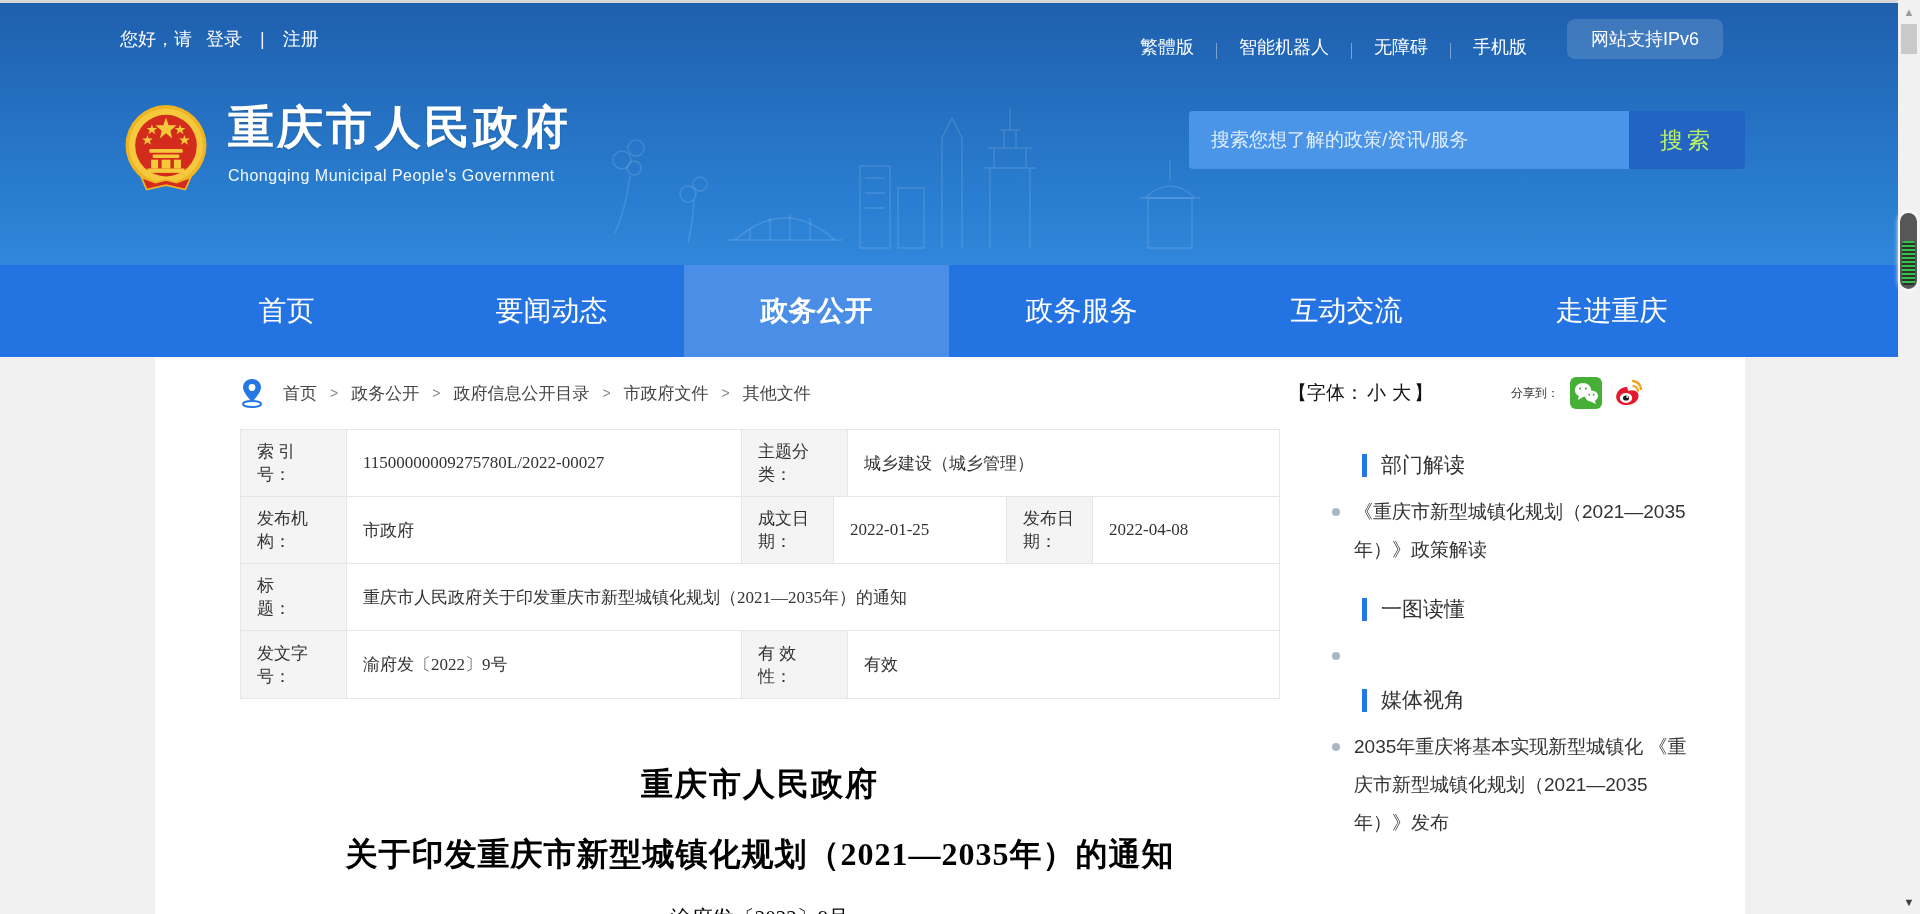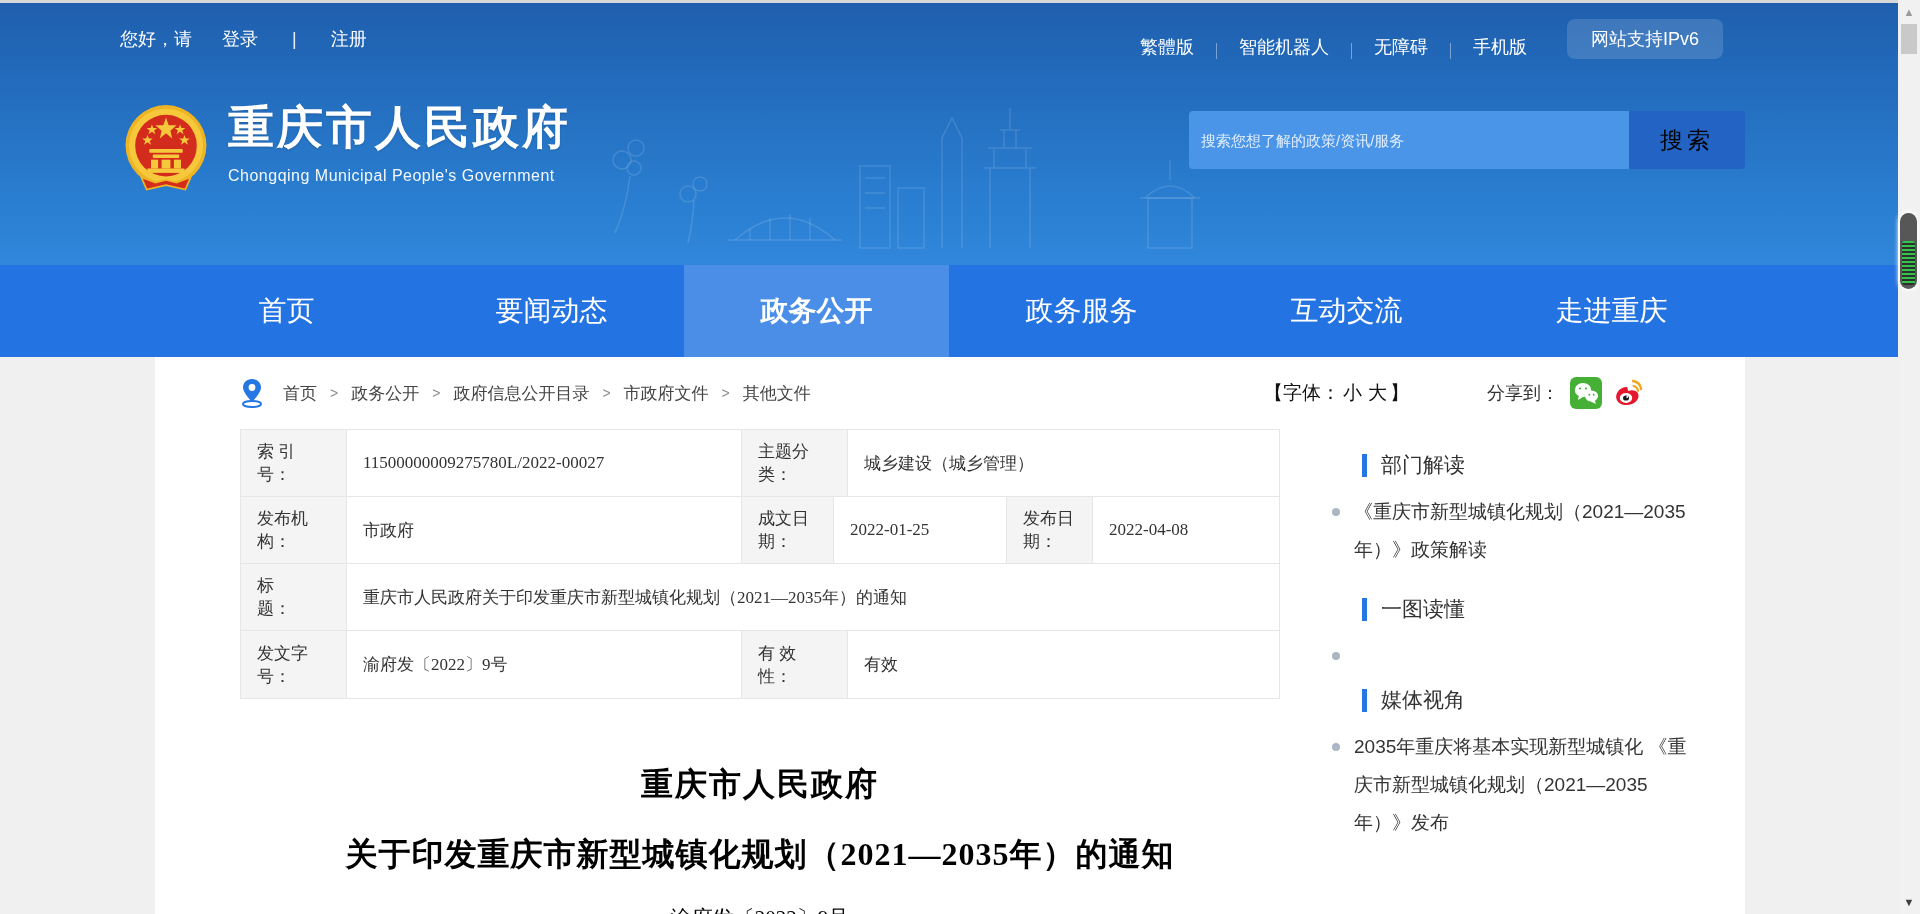--- a/index.html
+++ b/index.html
@@ -12,58 +12,58 @@
   .top-edge { position:absolute; top:0; left:0; width:1920px; height:3px; background:#d8d8d8; z-index:5; }
 
   
   .header { position:absolute; top:3px; left:0; width:1898px; height:262px;
             background:linear-gradient(180deg,#1f5fae 0%, #2a7fd2 78%, #3187db 100%); overflow:hidden; }
   .deco-art { position:absolute; left:560px; top:45px; opacity:.8; pointer-events:none; }
 
   .topbar { position:absolute; top:0; left:0; width:100%; height:72px; display:flex; align-items:center;
             color:#fff; font-size:18px; padding:0 175px 0 120px; }
   .topbar a { color:#fff; text-decoration:none; cursor:pointer; }
-  .topbar-left { display:flex; align-items:center; gap:30px;text-align:right; }
+  .topbar-left { display:flex; align-items:center; gap:14px;text-align:right; }
   .topbar-left .sep { margin:0 4px; opacity:.9; }
   .topbar-right { margin-left:auto; display:flex; align-items:flex-end; gap:0; }
   .topbar-right a.tlink { padding:0 22px; }
   .vdiv { width:1px; height:16px; background:rgba(255,255,255,.4); }
   .ipv6 { margin-left:18px; background:rgba(255,255,255,.14); border-radius:8px; padding:8px 24px; font-size:18px; }
 
   .brand-row { position:absolute; top:72px; left:0; width:100%; height:180px; }
   .emblem { position:absolute; left:122px; top:28px; width:88px; height:94px; }
   .brand-text { position:absolute; left:228px; top:22px; color:#fff; }
   .site-title { font-size:46px; font-weight:bold; letter-spacing:3px; text-shadow:0 1px 2px rgba(0,0,0,.18); }
   .site-sub { margin-top:8px; font-size:16px; letter-spacing:.5px; opacity:.95; }
 
   .search-box { position:absolute; right:153px; top:36px; width:556px; height:58px; display:flex; border-radius:4px; overflow:hidden; }
-  .search-input { flex:1; border:none; outline:none; background:#4b95e9; color:#0f172a; font-size:15px; padding:0 12px; font-family:"Liberation Sans",sans-serif; }
+  .search-input { flex:1; border:none; outline:none; background:#4b95e9; color:#0f172a; font-size:19px; padding:0 22px; font-family:"Liberation Sans",sans-serif; }
   .search-input::placeholder { color:#eaf3ff; opacity:.95; }
-  .search-btn { width:116px; border:none; background:#2263c4; color:#000000; font-size:23px; letter-spacing:4px; cursor:pointer; font-family:"Liberation Sans",sans-serif; }
+  .search-btn { width:116px; border:none; background:#2263c4; color:#bef264; font-size:23px; letter-spacing:4px; cursor:pointer; font-family:"Liberation Sans",sans-serif; }
 
   
   .navbar { position:absolute; top:265px; left:0; width:1898px; height:92px; background:#2473e2; display:flex; justify-content:center; }
   .nav-inner { width:1590px; display:flex; }
   .nav-item { width:265px; height:92px; display:flex; align-items:center; justify-content:center;
               color:#fff; font-size:28px; cursor:pointer; }
   .nav-item.active { background:#4a8ee8; font-weight:bold; }
 
   
   .main-bg { position:absolute; top:357px; left:0; width:1898px; height:557px; background:#f0f0f0; }
   .card { position:absolute; left:155px; top:0; width:1590px; height:557px; background:#fff; }
 
   .crumb-row { display:flex; align-items:center; height:72px; padding-left:85px; font-size:17px; color:#444; }
   .crumb-left { display:flex; align-items:center; gap:13px; flex:1; }
   .pin { width:24px; height:30px; margin-right:6px; }
   .crumb-link { color:#444; text-decoration:none; cursor:pointer; }
   .crumb-sep { color:#8a8a8a; font-size:14px; }
   .font-ctrl { font-size:19px; color:#111; margin-right:78px; white-space:nowrap; }
   .font-ctrl .fbtn { cursor:pointer; margin:0 3px; }
   .share-group { display:flex; align-items:center; gap:11px; margin-right:100px; }
-  .share-label { font-size:18px; color:#333; }
+  .share-label { font-size:12px; color:#333; }
   .share-icon { width:32px; height:32px; display:block; cursor:pointer; }
 
   .content-cols { display:flex; padding-left:85px; }
   .left-col { width:1040px; }
   .sidebar { width:370px; margin-left:50px; padding-top:22px; }
 
   
   .meta-table { border:1px solid #e6e6e6; font-family:"Liberation Serif", serif; font-size:17px; color:#333; }
   .m-row { display:flex; border-bottom:1px solid #e6e6e6; height:67px; }
   .m-row:last-child { border-bottom:none; }

